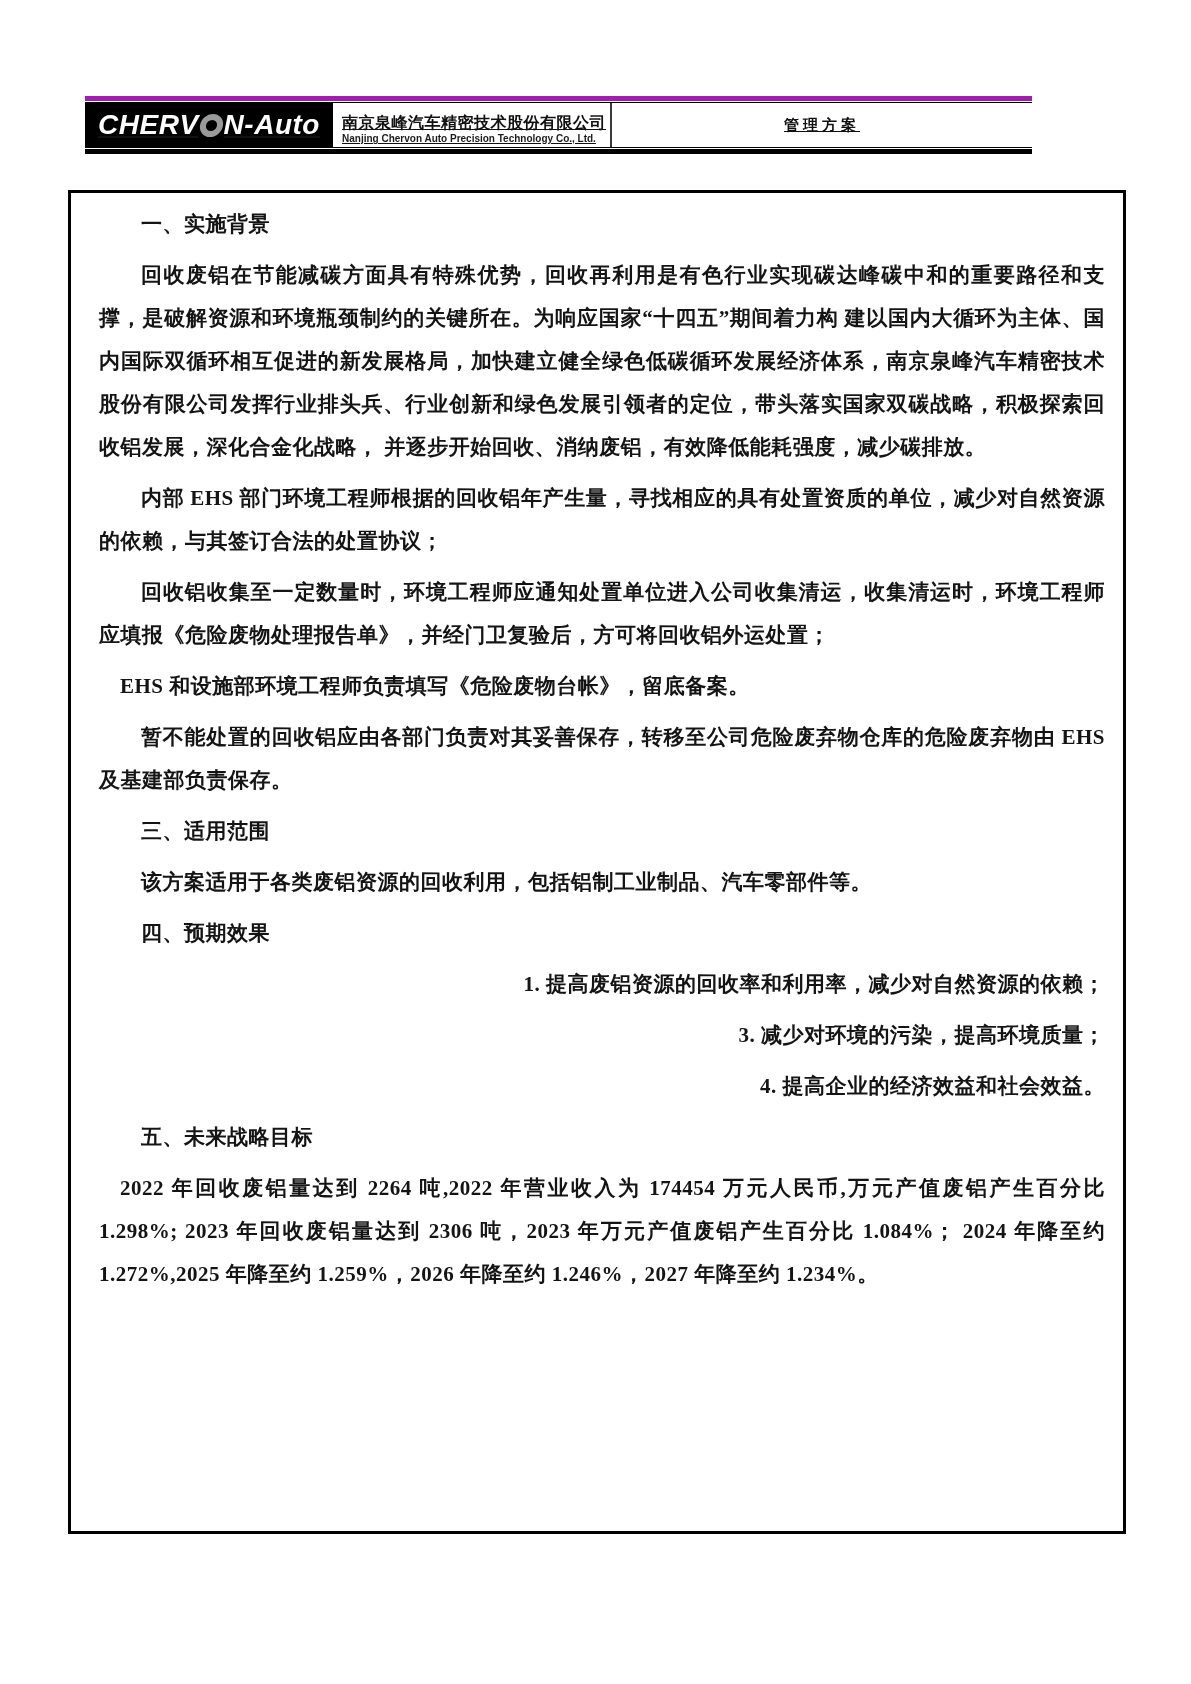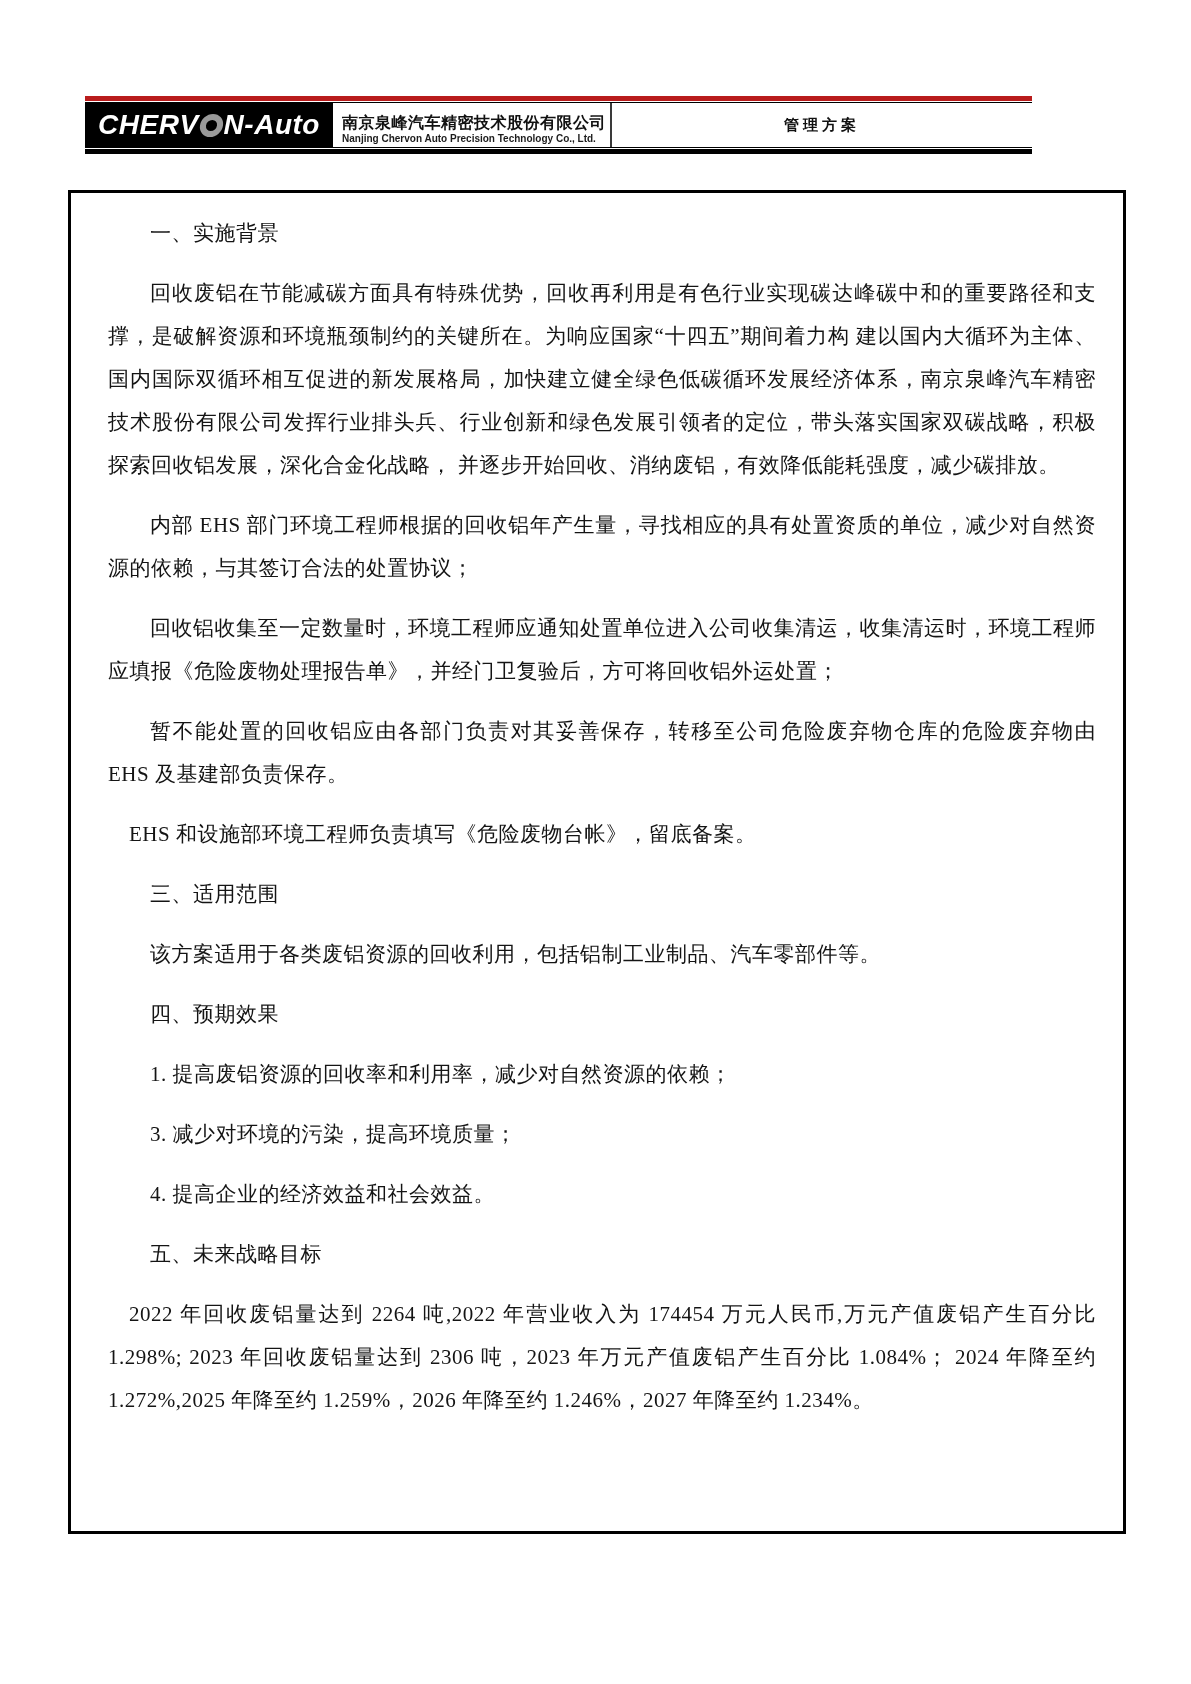--- a/index.html
+++ b/index.html
@@ -7,21 +7,21 @@
     width:1191px; height:1684px;
     background:#ffffff;
     font-family:"Liberation Serif","DejaVu Serif",serif;
     color:#111111;
   }
   .page { position:relative; width:1191px; height:1684px; background:#ffffff; overflow:hidden; }
 
   
   .header {
     position:absolute; left:85px; top:96px; width:947px;
-    border-top:5px solid #b91c1c; border-bottom:5px solid #000;
+    border-top:5px solid #a21caf; border-bottom:5px solid #000;text-decoration:underline;
   }
   .header-inner {
     border-top:1px solid #000; border-bottom:1px solid #000;
     margin:1px 0;
     display:flex; align-items:stretch; height:44px; background:#fff;
   }
   .cell-logo {
     width:248px; background:#000;
     display:flex; align-items:center; justify-content:center;
     flex:none;
@@ -62,29 +62,30 @@
   
   .bodybox {
     position:absolute; left:68px; top:190px;
     width:1058px; height:1344px;
     box-sizing:border-box;
     border:3px solid #000;
     padding:2px 10px 0 20px;
     background:#fff;
   }
   .bodybox p {
-    margin:17px;
+    margin:8px;
     font-size:21px;
     line-height:43px;
     letter-spacing:0.5px;
     color:#141414;
+    font-weight:bold;
   }
   .h  { text-indent:2em; }
   .p  { text-indent:2em; text-align:justify; }
-  .li { text-indent:2em; }
+  .li { text-indent:2em;text-align:right; }
   .indent1 { text-indent:1em; }
 </style>
 </head>
 <body>
 
 <div class="page">
 
   <div class="header">
     <div class="header-inner">
       <div class="cell-logo">
@@ -100,22 +101,22 @@
       </div>
       <div class="cell-title">管理方案</div>
     </div>
   </div>
 
   <div class="bodybox">
     <p class="h">一、实施背景</p>
     <p class="p">回收废铝在节能减碳方面具有特殊优势，回收再利用是有色行业实现碳达峰碳中和的重要路径和支撑，是破解资源和环境瓶颈制约的关键所在。为响应国家“十四五”期间着力构 建以国内大循环为主体、国内国际双循环相互促进的新发展格局，加快建立健全绿色低碳循环发展经济体系，南京泉峰汽车精密技术股份有限公司发挥行业排头兵、行业创新和绿色发展引领者的定位，带头落实国家双碳战略，积极探索回收铝发展，深化合金化战略， 并逐步开始回收、消纳废铝，有效降低能耗强度，减少碳排放。</p>
     <p class="p">内部 EHS 部门环境工程师根据的回收铝年产生量，寻找相应的具有处置资质的单位，减少对自然资源的依赖，与其签订合法的处置协议；</p>
     <p class="p">回收铝收集至一定数量时，环境工程师应通知处置单位进入公司收集清运，收集清运时，环境工程师应填报《危险废物处理报告单》，并经门卫复验后，方可将回收铝外运处置；</p>
+    <p class="p indent1">EHS 和设施部环境工程师负责填写《危险废物台帐》，留底备案。</p>
     <p class="p">暂不能处置的回收铝应由各部门负责对其妥善保存，转移至公司危险废弃物仓库的危险废弃物由 EHS 及基建部负责保存。</p>
-    <p class="p indent1">EHS 和设施部环境工程师负责填写《危险废物台帐》，留底备案。</p>
     <p class="h">三、适用范围</p>
     <p class="p">该方案适用于各类废铝资源的回收利用，包括铝制工业制品、汽车零部件等。</p>
     <p class="h">四、预期效果</p>
     <p class="li">1. 提高废铝资源的回收率和利用率，减少对自然资源的依赖；</p>
     <p class="li">3. 减少对环境的污染，提高环境质量；</p>
     <p class="li">4. 提高企业的经济效益和社会效益。</p>
     <p class="h">五、未来战略目标</p>
     <p class="p indent1">2022 年回收废铝量达到 2264 吨,2022 年营业收入为 174454 万元人民币,万元产值废铝产生百分比 1.298%; 2023 年回收废铝量达到 2306 吨，2023 年万元产值废铝产生百分比 1.084%； 2024 年降至约 1.272%,2025 年降至约 1.259%，2026 年降至约 1.246%，2027 年降至约 1.234%。</p>
   </div>
 

